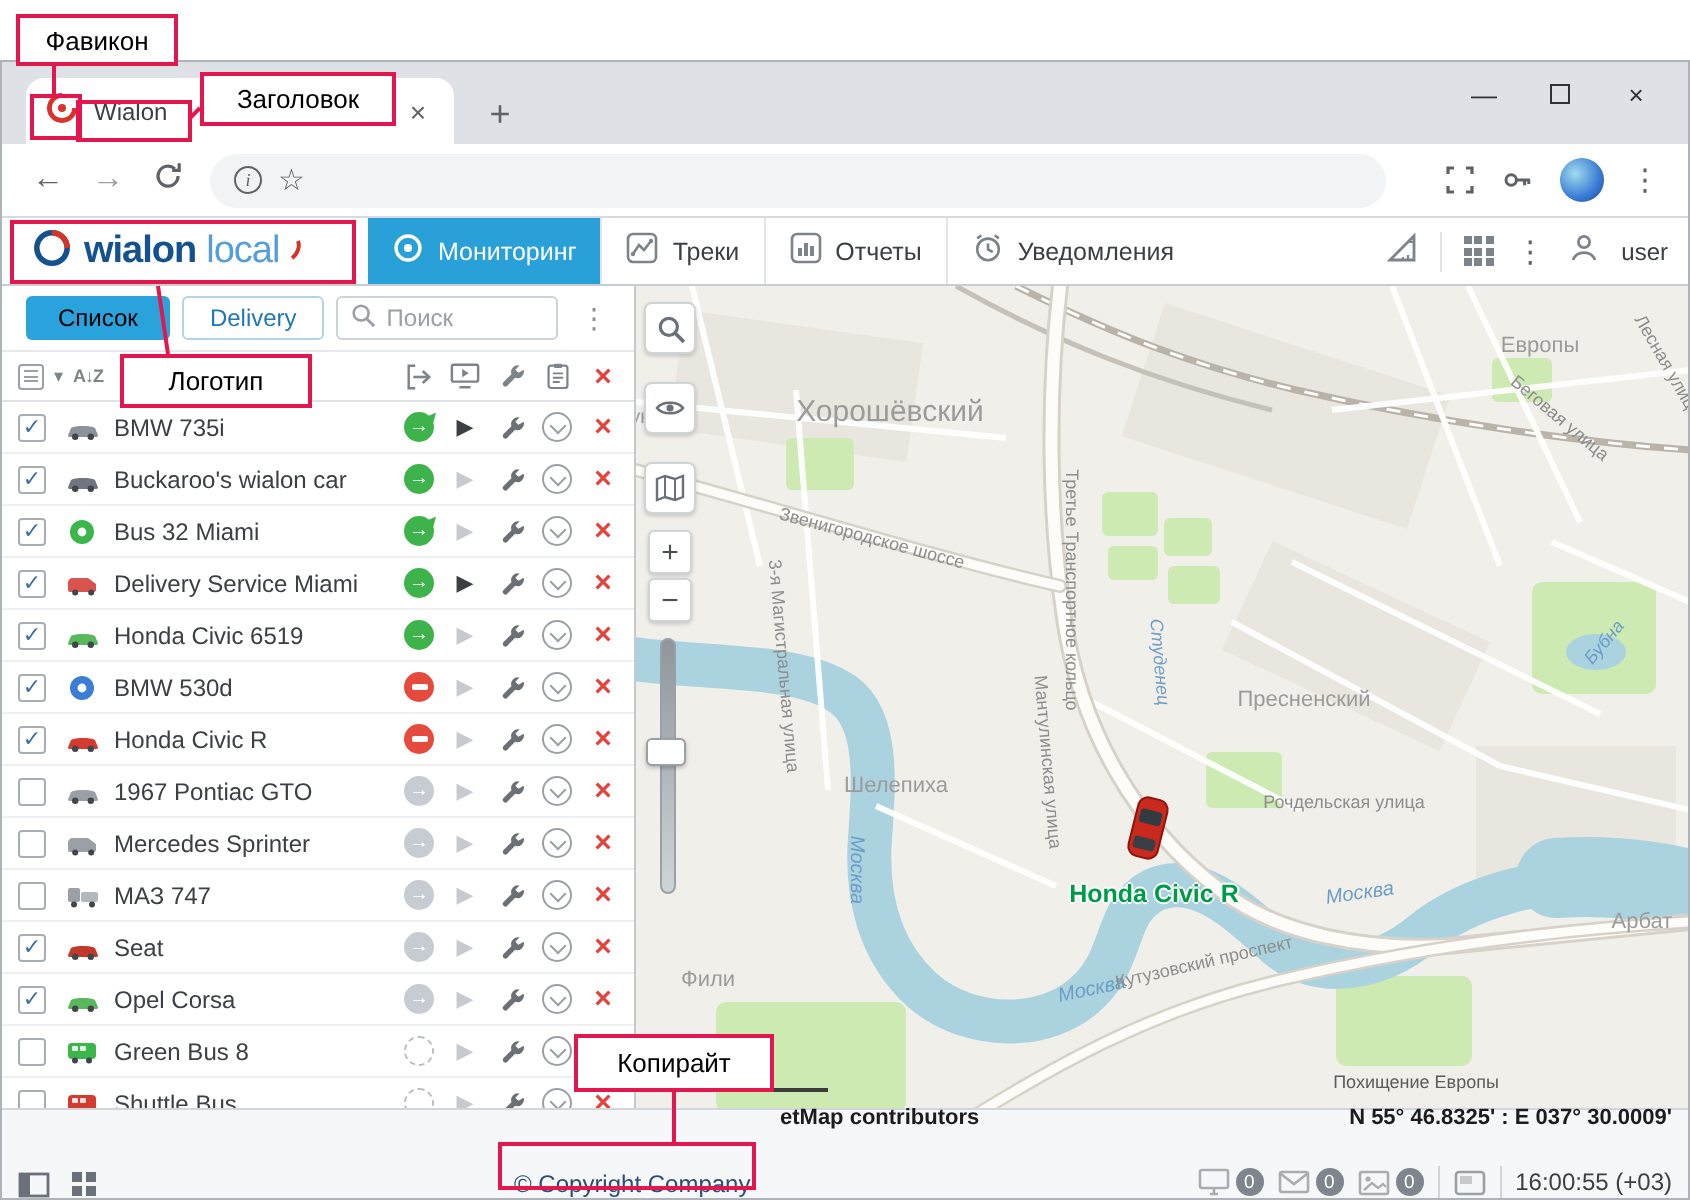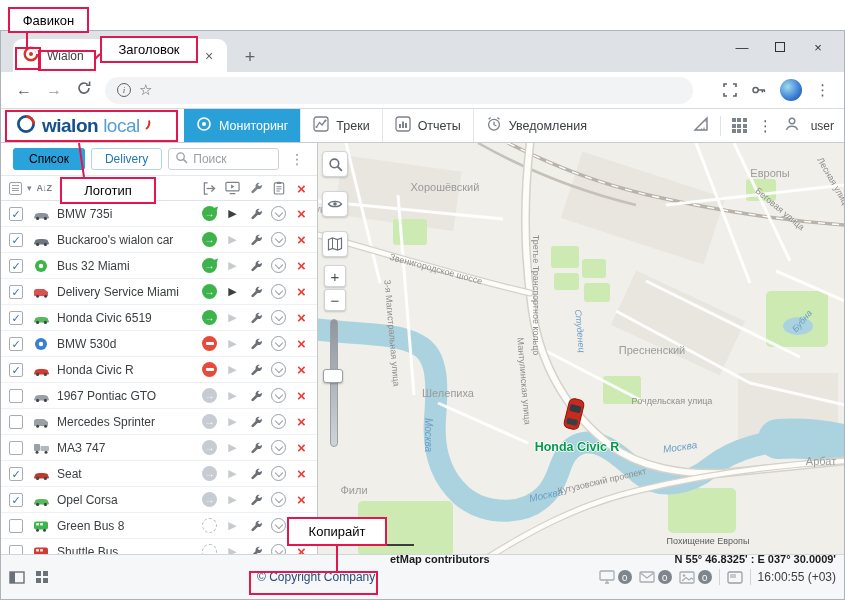--- a/index.html
+++ b/index.html
@@ -110,21 +110,21 @@
            border:1px solid #9aa0a6;border-radius:4px;z-index:5}
   .zhandle{position:absolute;left:5px;top:226px;width:20px;height:14px;background:#fff;border:1px solid #9aa0a6;
            border-radius:3px;box-shadow:0 1px 2px rgba(0,0,0,.25);z-index:6}
   .scalebar{position:absolute;left:66px;bottom:24px;width:30px;height:20px;border-left:2px solid #3c3c3c;
             border-bottom:2px solid #3c3c3c;z-index:4}
   .attrib{position:absolute;left:72px;bottom:5px;font-size:11px;font-weight:bold;color:#1c1c1c;z-index:4}
   .coords{position:absolute;right:8px;bottom:5px;font-size:11px;font-weight:bold;color:#1c1c1c;z-index:4}
 
   
   .statusbar{position:absolute;left:1px;right:1px;bottom:1px;height:45px;background:#f6f7f8;border-top:1px solid #d2d6da;
-             display:flex;align-items:center;padding:0 8px;gap:10px;z-index:1}
+             display:flex;align-items:flex-end;padding:0 8px;gap:10px;z-index:1}
   .sbic{display:flex;align-items:center;justify-content:center}
   .sb-copy{position:absolute;left:256px;color:#2a4d77;font-size:12px}
   .sb-right{margin-left:auto;display:flex;align-items:center;gap:7px}
   .sbgroup{display:flex;align-items:center;gap:3px}
   .badge{min-width:14px;height:14px;border-radius:50%;background:#7e858c;color:#fff;font-size:9.5px;
          display:flex;align-items:center;justify-content:center;padding:0 2px}
   .sb-sep{width:1px;height:16px;background:#d0d4d8}
   .sb-time{font-size:12px;color:#3c4043;white-space:nowrap}
 
   
@@ -778,21 +778,21 @@
         <path d="M150,427 C210,388 260,362 318,348 C388,331 455,322 527,318" stroke="#fdfcf8" stroke-width="4.5"></path>
       </g>
       <ellipse cx="480" cy="183" rx="15" ry="9" fill="#aad3df"></ellipse>
       <g transform="translate(256,271) rotate(14)">
         <rect x="-7.5" y="-15" width="15" height="30" rx="5" fill="#c92a1d" stroke="#8e150b" stroke-width="1"></rect>
         <rect x="-5.5" y="-9" width="11" height="7" rx="1.5" fill="#333a42"></rect>
         <rect x="-5.5" y="5" width="11" height="6" rx="1.5" fill="#3a3f45"></rect>
       </g>
     </svg>
     <div class="map-labels">
-        <span class="mlabel" style="left: 127px; top: 44px; font-size: 11px; color: rgb(155, 155, 155); transform: translate(-50%, -50%) rotate(0deg); text-align: right;">Хорошёвский</span>
+        <span class="mlabel" style="left: 127px; top: 63px; font-size: 15px; color: rgb(155, 155, 155); transform: translate(-50%, -50%) rotate(0deg); text-align: right;">Хорошёвский</span>
         <span class="mlabel" style="left: 452px; top: 30px; font-size: 11px; color: rgb(155, 155, 155); transform: translate(-50%, -50%) rotate(0deg);">Европы</span>
         <span class="mlabel" style="left: 334px; top: 207px; font-size: 11px; color: rgb(155, 155, 155); transform: translate(-50%, -50%) rotate(0deg);">Пресненский</span>
         <span class="mlabel" style="left: 130px; top: 250px; font-size: 11px; color: rgb(155, 155, 155); transform: translate(-50%, -50%) rotate(0deg);">Шелепиха</span>
         <span class="mlabel" style="left: 36px; top: 347px; font-size: 11px; color: rgb(155, 155, 155); transform: translate(-50%, -50%) rotate(0deg);">Фили</span>
         <span class="mlabel" style="left: 503px; top: 318px; font-size: 11px; color: rgb(155, 155, 155); transform: translate(-50%, -50%) rotate(0deg);">Арбат</span>
         <span class="mlabel it" style="left: 110px; top: 292px; font-size: 10px; color: rgb(109, 158, 199); transform: translate(-50%, -50%) rotate(90deg);">Москва</span>
         <span class="mlabel it" style="left: 228px; top: 352px; font-size: 10px; color: rgb(109, 158, 199); transform: translate(-50%, -50%) rotate(-12deg);">Москва</span>
         <span class="mlabel it" style="left: 362px; top: 304px; font-size: 10px; color: rgb(109, 158, 199); transform: translate(-50%, -50%) rotate(-8deg);">Москва</span>
         <span class="mlabel" style="left: 284px; top: 338px; font-size: 9px; color: rgb(141, 141, 141); transform: translate(-50%, -50%) rotate(-13deg);">Кутузовский проспект</span>
         <span class="mlabel" style="left: 218px; top: 152px; font-size: 9px; color: rgb(141, 141, 141); transform: translate(-50%, -50%) rotate(90deg);">Третье Транспортное кольцо</span>

